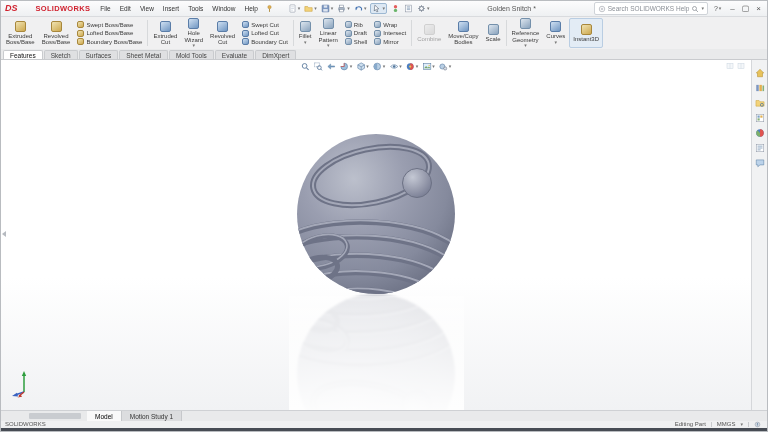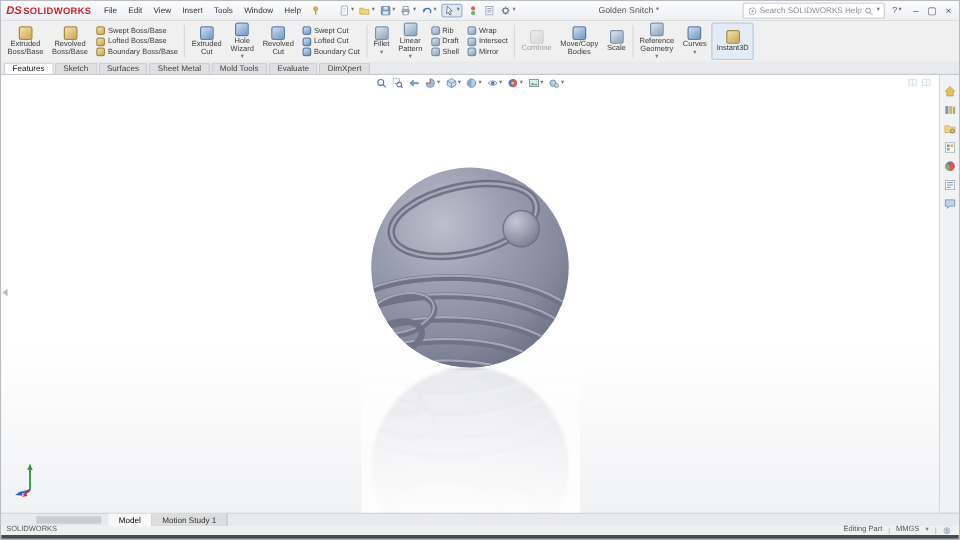--- a/index.html
+++ b/index.html
@@ -3,21 +3,21 @@
 <meta charset="utf-8">
 <style>
   html,body{margin:0;padding:0;}
   body{width:768px;height:432px;overflow:hidden;font-family:"Liberation Sans",sans-serif;background:#fff;
        -webkit-font-smoothing:antialiased;}
   .app{width:768px;height:432px;display:flex;flex-direction:column;border:1px solid #b9bcc0;box-sizing:border-box;}
 
   
   .titlebar{height:15px;flex:0 0 15px;display:flex;align-items:center;gap:4px;padding:0 4px;
             background:linear-gradient(#fcfcfd,#eef0f2);border-bottom:1px solid #d9dbde;font-size:6.5px;color:#333;}
-  .logo{display:flex;align-items:center;gap:1px;margin-right:5px;}
+  .logo{display:flex;align-items:center;gap:18px;margin-right:5px;}
   .logo-mark{color:#d0212e;font-weight:bold;font-style:italic;font-size:9px;line-height:9px;}
   .logo-solid{color:#d0212e;font-weight:bold;font-size:7.5px;letter-spacing:.3px;}
   .menus{display:flex;gap:7px;}
   .menu{padding:1px 1px;cursor:default;}
   .icon{display:inline-block;vertical-align:middle;}
   .pin{width:9px;height:9px;margin-left:2px;}
   .qat{display:flex;align-items:center;gap:4px;margin-left:10px;}
   .qbtn{display:flex;align-items:center;gap:1px;}
   .qbtn .icon{width:9px;height:9px;}
   .qbtn.active{background:#dde8f3;border:1px solid #9db8d2;border-radius:2px;padding:0 1px;}

